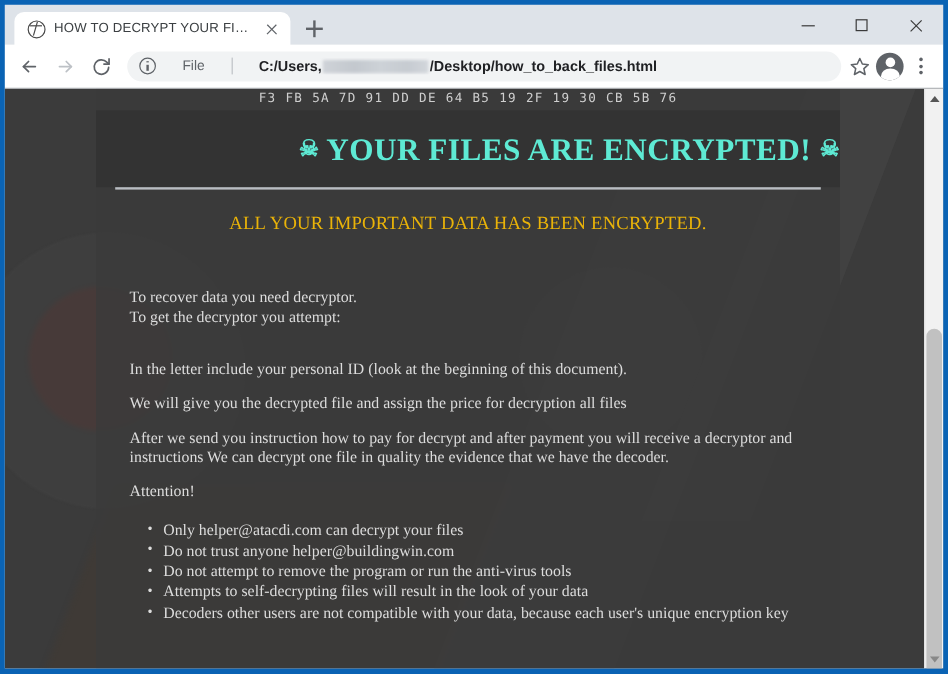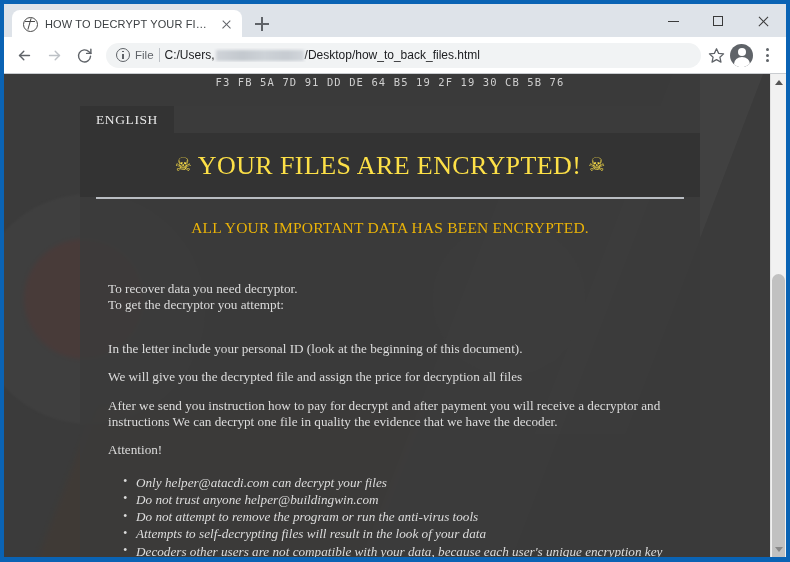--- a/index.html
+++ b/index.html
@@ -186,21 +186,21 @@
   .omnibox {
     flex: 1 1 auto;
     height: 25px;
     background: #f1f3f4;
     border-radius: 13px;
     display: flex;
     align-items: center;
     padding: 0 10px 0 10px;
     margin: 0 6px 0 6px;
     box-sizing: border-box;
-    gap: 5px;
+    gap: 22px;
     min-width: 0;
   }
   .info-icon {
     width: 14px; height: 14px;
     flex: 0 0 14px;
     border-radius: 50%;
     border: 1.2px solid #5f6368;
     box-sizing: border-box;
     position: relative;
   }
@@ -230,20 +230,21 @@
     flex: 0 0 1px;
   }
   .url {
     font-size: 12px;
     color: #202124;
     white-space: nowrap;
     overflow: hidden;
     display: flex;
     align-items: center;
     min-width: 0;
+    font-weight: bold;
   }
   .url .redacted {
     display: inline-block;
     width: 88px;
     height: 11px;
     background: linear-gradient(90deg,#cfd3d8,#c3c8ce 30%,#cdd2d7 55%,#c6cbd1 80%,#d2d6db);
     filter: blur(1.4px);
     border-radius: 1px;
     margin: 0 1px;
     vertical-align: middle;
@@ -401,25 +402,25 @@
     flex: 1 1 auto;
     background: rgba(60,60,60,.55);
   }
 
   .header-block {
     background: #333333;
     padding: 18px 0 16px 0;
   }
   h1.title {
     margin: 0;
-    text-align: center;
+    text-align: right;
     font-family: "Liberation Serif", serif;
-    font-weight: normal;
+    font-weight: bold;
     font-size: 26px;
-    color: #fde047;
+    color: #5eead4;
     letter-spacing: .4px;
   }
   h1.title .skull {
     font-size: 19px;
     vertical-align: 3px;
     letter-spacing: 0;
   }
   .rule {
     height: 2px;
     background: #b9bdc2;
@@ -458,21 +459,20 @@
     font-size: 13.2px;
     line-height: 15.7px;
     color: #dcdcdc;
     margin: 17px 0 0 0;
     padding: 0 0 0 56px;
     list-style: none;
   }
   ul.warnlist li {
     position: relative;
     margin-bottom: 1.5px;
-    font-style: italic;
   }
   ul.warnlist li::before {
     content: "\2022";
     position: absolute;
     left: -13px;
     top: -0.5px;
     color: #dcdcdc;
     font-size: 12px;
   }
 
@@ -584,24 +584,20 @@
         <div class="wm wm-circle-red"></div>
         <div class="wm wm-circle-b"></div>
         <div class="wm wm-slab" style="left:430px;top:60px;width:150px;height:470px;"></div>
         <div class="wm wm-slab" style="left:600px;top:0px;width:90px;height:360px;"></div>
         <div class="wm-warm"></div>
 
         <div class="content">
 
           <div class="hexline">F3 FB 5A 7D 91 DD DE 64 B5 19 2F 19 30 CB 5B 76</div>
 
-          <div class="langbar">
-            <div class="langtab">ENGLISH</div>
-            <div class="langbar-rest"></div>
-          </div>
 
           <div class="header-block">
             <h1 class="title">
               <span class="skull">☠</span>
               <span>YOUR FILES ARE ENCRYPTED!</span>
               <span class="skull">☠</span>
             </h1>
           </div>
           <div class="rule"></div>
 

